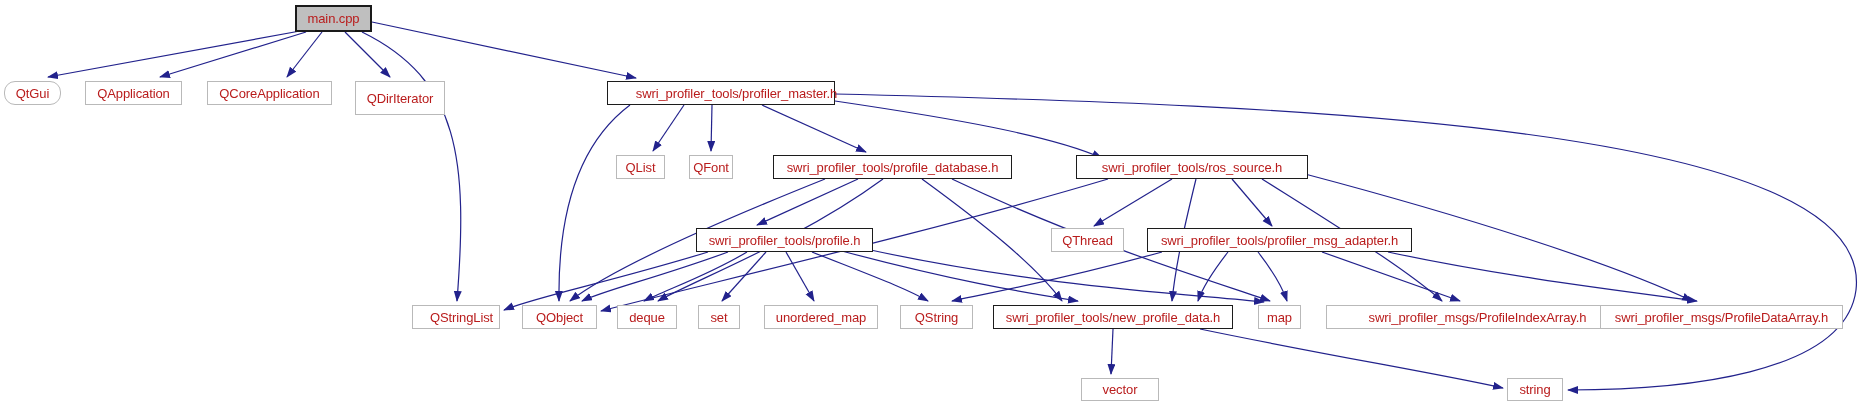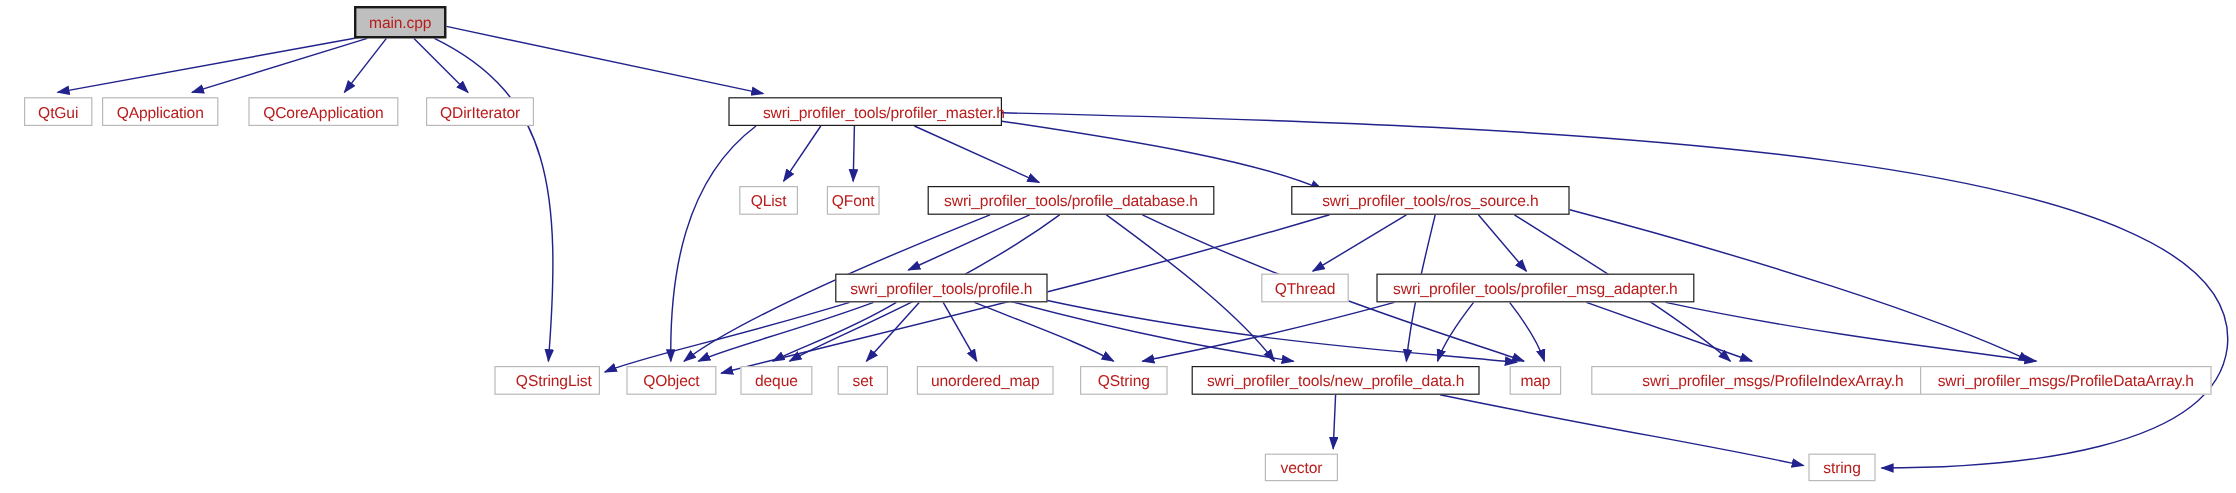--- a/index.html
+++ b/index.html
@@ -68,30 +68,30 @@
         <path d="M1322,252 L1460,301" class="edge" marker-end="url(#arrow)"></path>
         <path d="M1388,252 C1500,276 1615,290 1697,301" class="edge" marker-end="url(#arrow)"></path>
         <path d="M1113,329 L1111,374" class="edge" marker-end="url(#arrow)"></path>
         <path d="M1200,329 C1330,356 1430,372 1503,388" class="edge" marker-end="url(#arrow)"></path>
       </g>
   </svg>
   <div id="node-layer">
       <div class="node root" style="left: 295px; top: 5px; width: 77px; height: 27px;">
         <span>main.cpp</span>
       </div>
-      <div class="node external" style="left: 20px; top: 81px; width: 57px; height: 24px;">
+      <div class="node external" style="left: 4px; top: 81px; width: 57px; height: 24px; border-radius: 11px;">
         <span>QtGui</span>
       </div>
       <div class="node external" style="left: 85px; top: 81px; width: 97px; height: 24px;">
         <span>QApplication</span>
       </div>
       <div class="node external" style="left: 207px; top: 81px; width: 125px; height: 24px;">
         <span>QCoreApplication</span>
       </div>
-      <div class="node external" style="left: 355px; top: 81px; width: 90px; height: 24px;">
+      <div class="node external" style="left: 355px; top: 81px; width: 90px; height: 34px;">
         <span>QDirIterator</span>
       </div>
       <div class="node internal" style="left: 607px; top: 81px; width: 228px; height: 24px; padding-left: 31px;">
         <span>swri_profiler_tools/profiler_master.h</span>
       </div>
       <div class="node external" style="left: 616px; top: 155px; width: 49px; height: 24px;">
         <span>QList</span>
       </div>
       <div class="node external" style="left: 689px; top: 155px; width: 44px; height: 24px;">
         <span>QFont</span>
@@ -134,20 +134,20 @@
       </div>
       <div class="node external" style="left: 1258px; top: 305px; width: 43px; height: 24px;">
         <span>map</span>
       </div>
       <div class="node external" style="left: 1326px; top: 305px; width: 303px; height: 24px;">
         <span>swri_profiler_msgs/ProfileIndexArray.h</span>
       </div>
       <div class="node external" style="left: 1600px; top: 305px; width: 243px; height: 24px;">
         <span>swri_profiler_msgs/ProfileDataArray.h</span>
       </div>
-      <div class="node external" style="left: 1054px; top: 378px; width: 61px; height: 23px;">
+      <div class="node external" style="left: 1081px; top: 378px; width: 78px; height: 23px;">
         <span>vector</span>
       </div>
       <div class="node external" style="left: 1507px; top: 378px; width: 56px; height: 23px;">
         <span>string</span>
       </div>
     </div>
 </div>
 
 </body></html>

